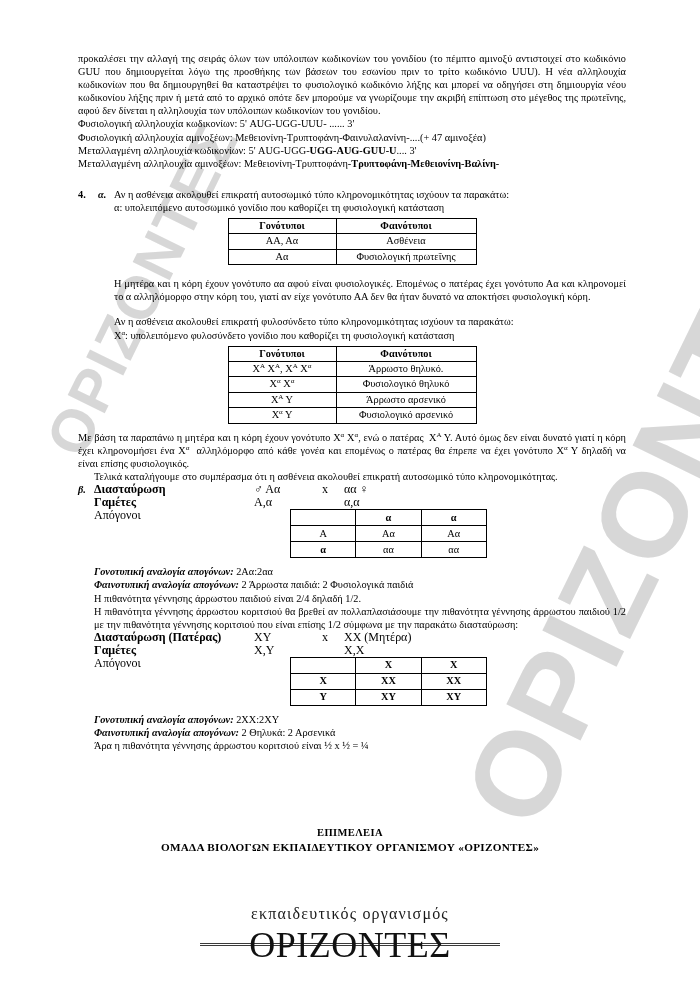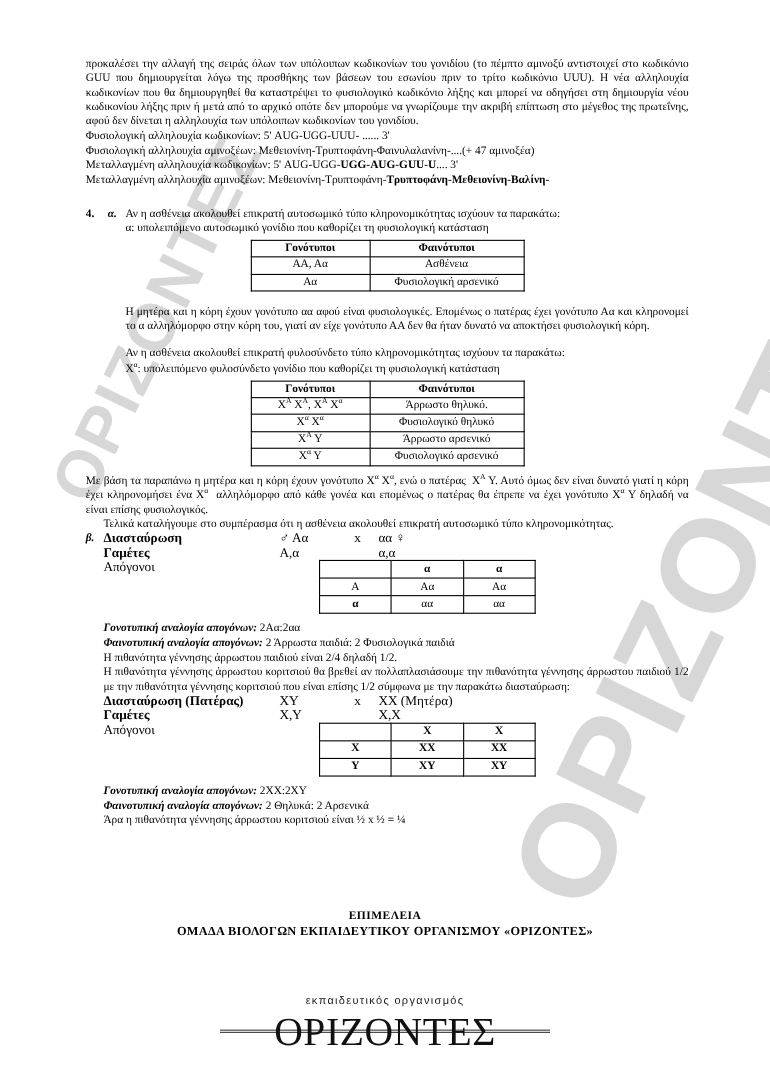--- a/index.html
+++ b/index.html
@@ -217,22 +217,22 @@
   }
 
   .logo {
     position: absolute;
     left: 0;
     right: 0;
     top: 905px;
     text-align: center;
   }
   .logo-tag {
-    font-family: Liberation Sans, sans-serif;
-    font-size: 10px;
+    font-family: Liberation Serif, serif;
+    font-size: 16px;
     letter-spacing: 1.2px;
     color: #1a1a1a;
     margin-bottom: 2px;
   }
   .logo-mark {
     position: relative;
     display: inline-block;
     width: 300px;
     height: 42px;
   }
@@ -313,21 +313,21 @@
           <th>Φαινότυποι</th>
         </tr>
       </thead>
       <tbody>
         <tr>
           <td>ΑΑ, Αα</td>
           <td>Ασθένεια</td>
         </tr>
         <tr>
           <td>Αα</td>
-          <td>Φυσιολογική αρσενικό</td>
+          <td>Φυσιολογική πρωτεΐνης</td>
         </tr>
       </tbody>
     </table>
 
     <div class="spacer-md"></div>
 
     <div class="indent-1">
       <p class="para">Η μητέρα και η κόρη έχουν γονότυπο αα αφού είναι φυσιολογικές. Επομένως ο πατέρας έχει γονότυπο Αα και κληρονομεί το α αλληλόμορφο στην κόρη του, γιατί αν είχε γονότυπο ΑΑ δεν θα ήταν δυνατό να αποκτήσει φυσιολογική κόρη.</p>
       <div class="spacer-md"></div>
       <div class="line nojust">Αν η ασθένεια ακολουθεί επικρατή φυλοσύνδετο τύπο κληρονομικότητας ισχύουν τα παρακάτω:</div>

